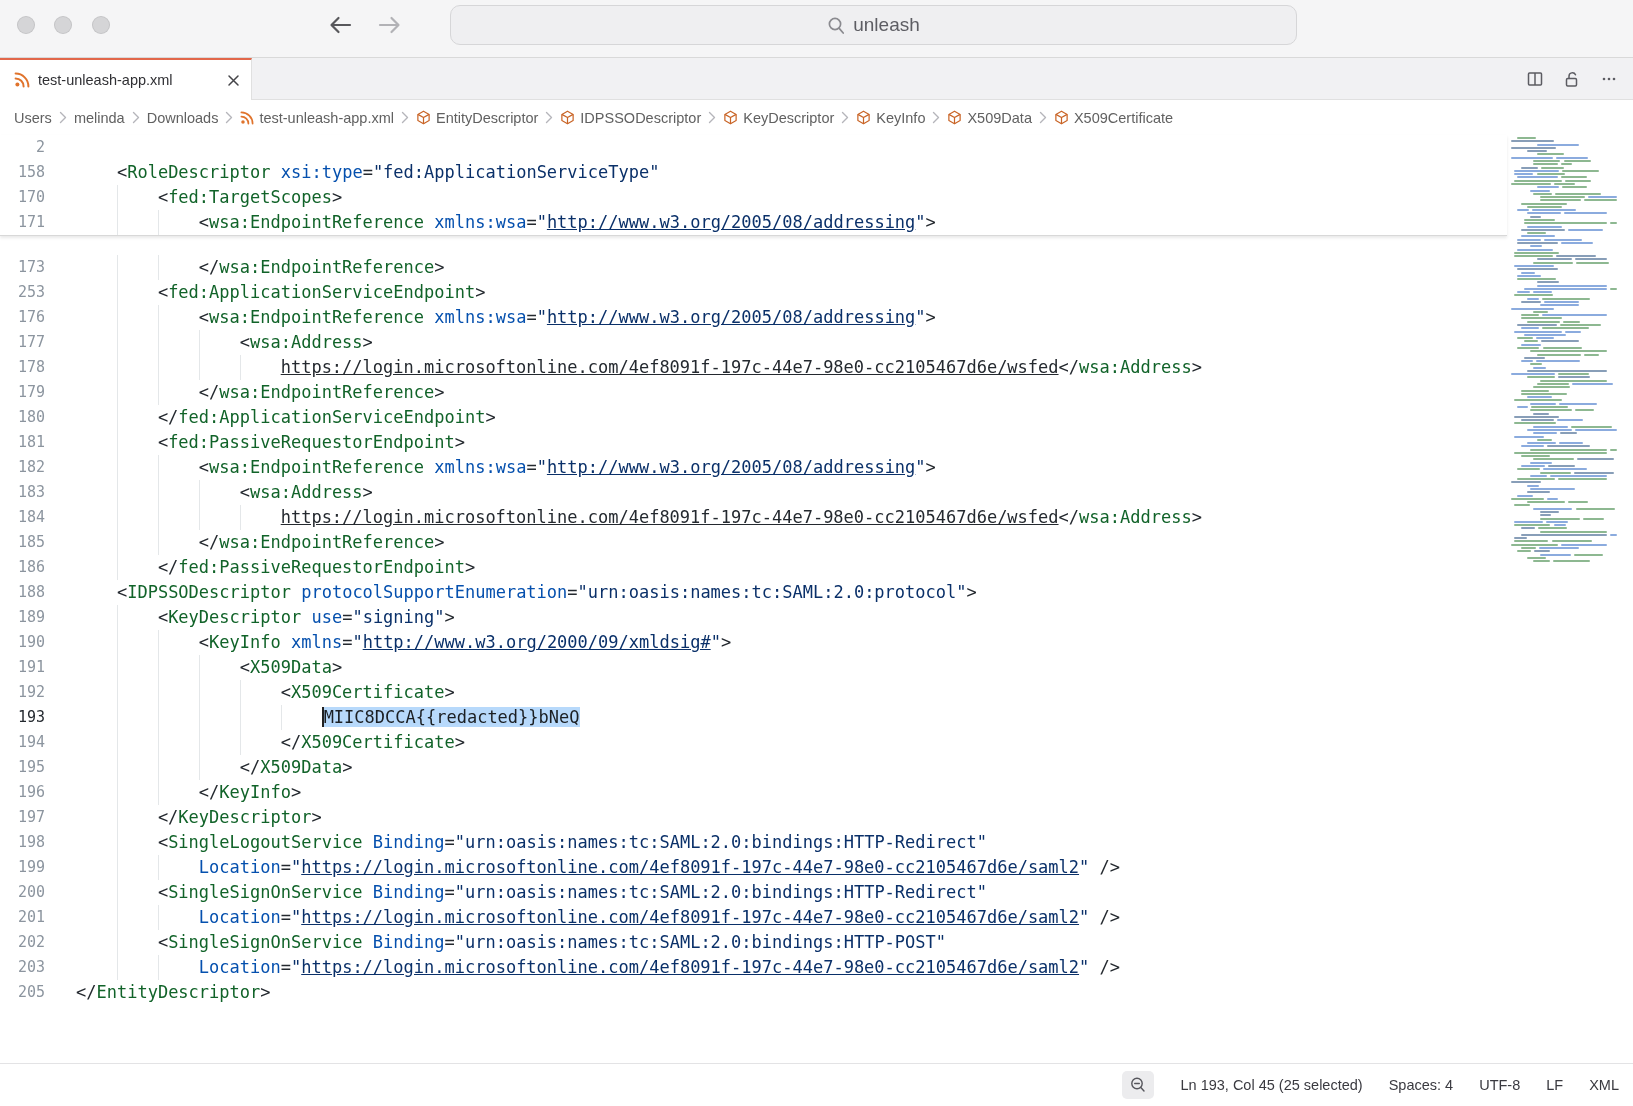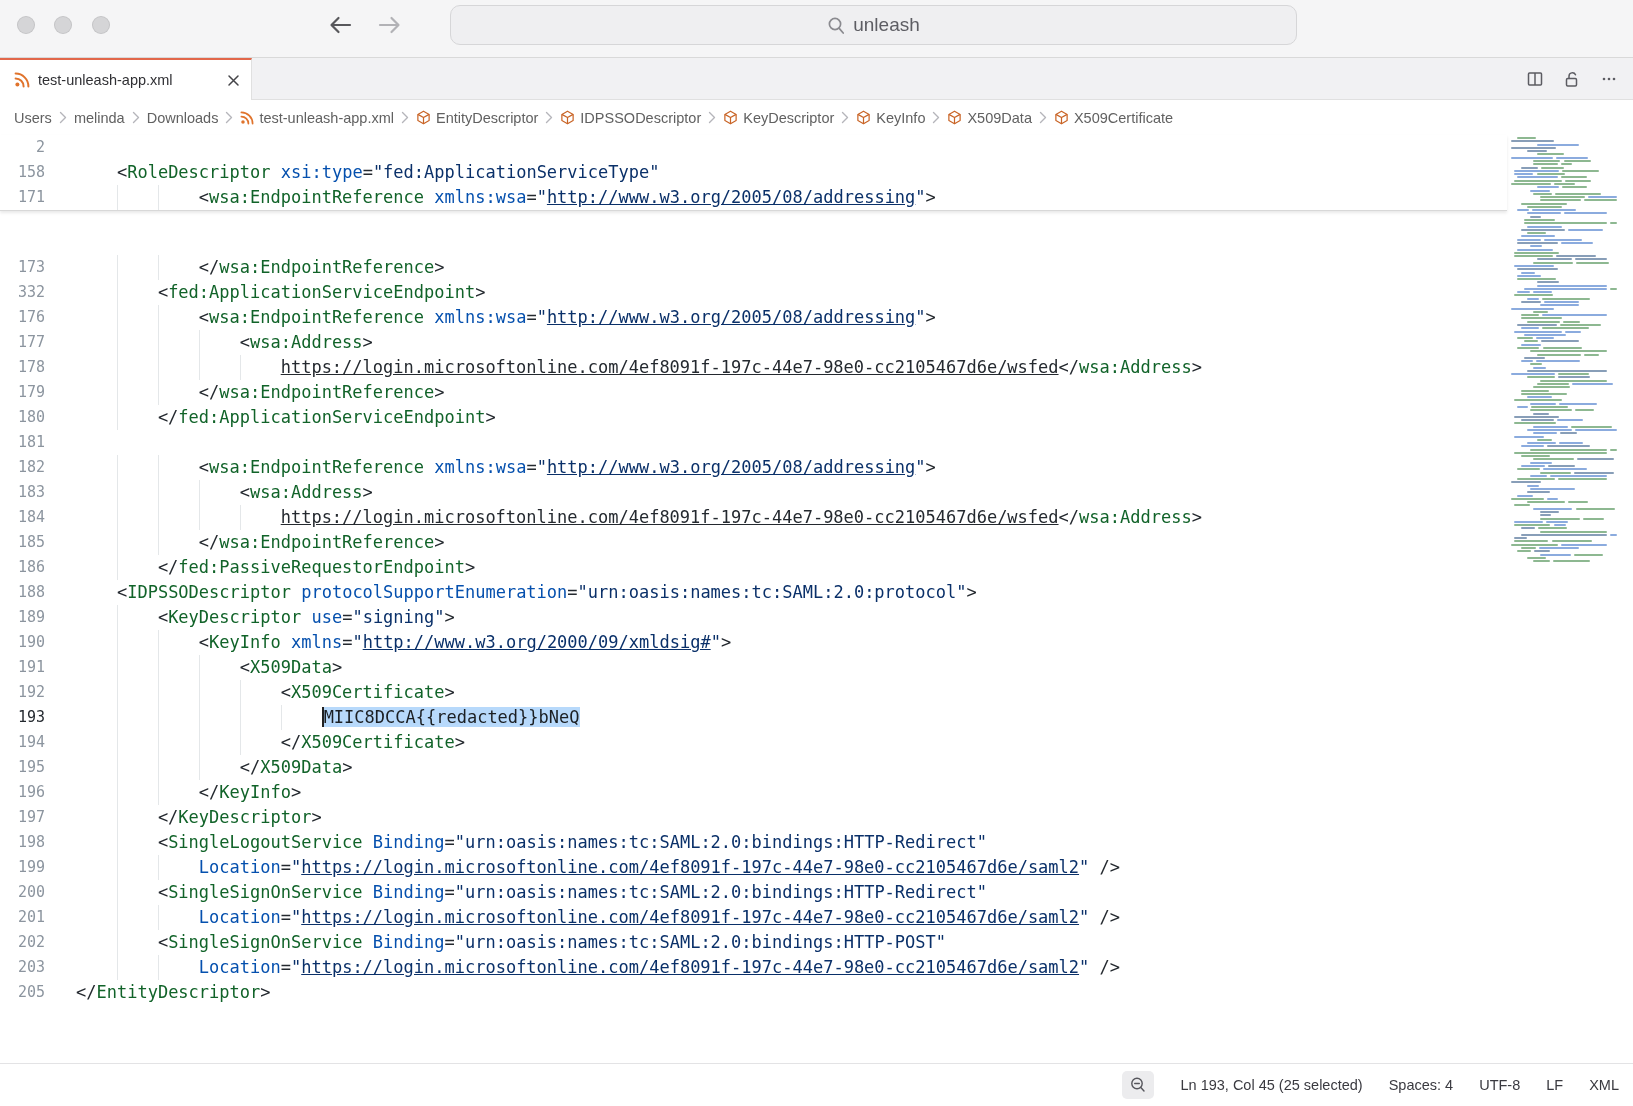--- a/index.html
+++ b/index.html
@@ -246,31 +246,32 @@
           </svg>
         </span>
         <span>X509Certificate</span>
       </span>
     </div>
 
   <div class="editor">
     <div class="sticky" id="sticky">
         <div class="cl"><span class="ln">2</span><span class="lnpad"></span></div>
         <div class="cl"><span class="ln">158</span><span class="lnpad"></span><span class="ct"><span class="ind"></span><span>&lt;</span><span class="tk-t">RoleDescriptor</span><span> </span><span class="tk-a">xsi:type</span><span>=</span><span class="tk-s">"fed:ApplicationServiceType"</span></span></div>
+        <div class="cl"><span class="ln">170</span><span class="lnpad"></span><span class="ct"><span class="ind"></span><span class="ind g"></span><span>&lt;</span><span class="tk-t">fed:TargetScopes</span><span>&gt;</span></span></div>
         <div class="cl"><span class="ln">171</span><span class="lnpad"></span><span class="ct"><span class="ind"></span><span class="ind g"></span><span class="ind g"></span><span>&lt;</span><span class="tk-t">wsa:EndpointReference</span><span> </span><span class="tk-a">xmlns:wsa</span><span>=</span><span class="tk-s">"</span><span class="tk-u">http://www.w3.org/2005/08/addressing</span><span class="tk-s">"</span><span>&gt;</span></span></div>
       </div>
     <div class="codebody" id="codebody">
         <div class="cl"><span class="ln">173</span><span class="lnpad"></span><span class="ct"><span class="ind"></span><span class="ind g"></span><span class="ind g"></span><span>&lt;/</span><span class="tk-t">wsa:EndpointReference</span><span>&gt;</span></span></div>
-        <div class="cl"><span class="ln">332</span><span class="lnpad"></span><span class="ct"><span class="ind"></span><span class="ind g"></span><span>&lt;</span><span class="tk-t">fed:ApplicationServiceEndpoint</span><span>&gt;</span></span></div>
+        <div class="cl"><span class="ln">253</span><span class="lnpad"></span><span class="ct"><span class="ind"></span><span class="ind g"></span><span>&lt;</span><span class="tk-t">fed:ApplicationServiceEndpoint</span><span>&gt;</span></span></div>
         <div class="cl"><span class="ln">176</span><span class="lnpad"></span><span class="ct"><span class="ind"></span><span class="ind g"></span><span class="ind g"></span><span>&lt;</span><span class="tk-t">wsa:EndpointReference</span><span> </span><span class="tk-a">xmlns:wsa</span><span>=</span><span class="tk-s">"</span><span class="tk-u">http://www.w3.org/2005/08/addressing</span><span class="tk-s">"</span><span>&gt;</span></span></div>
         <div class="cl"><span class="ln">177</span><span class="lnpad"></span><span class="ct"><span class="ind"></span><span class="ind g"></span><span class="ind g"></span><span class="ind g"></span><span>&lt;</span><span class="tk-t">wsa:Address</span><span>&gt;</span></span></div>
         <div class="cl"><span class="ln">178</span><span class="lnpad"></span><span class="ct"><span class="ind"></span><span class="ind g"></span><span class="ind g"></span><span class="ind g"></span><span class="ind g"></span><span class="tk-U">https://login.microsoftonline.com/4ef8091f-197c-44e7-98e0-cc2105467d6e/wsfed</span><span>&lt;/</span><span class="tk-t">wsa:Address</span><span>&gt;</span></span></div>
         <div class="cl"><span class="ln">179</span><span class="lnpad"></span><span class="ct"><span class="ind"></span><span class="ind g"></span><span class="ind g"></span><span>&lt;/</span><span class="tk-t">wsa:EndpointReference</span><span>&gt;</span></span></div>
         <div class="cl"><span class="ln">180</span><span class="lnpad"></span><span class="ct"><span class="ind"></span><span class="ind g"></span><span>&lt;/</span><span class="tk-t">fed:ApplicationServiceEndpoint</span><span>&gt;</span></span></div>
-        <div class="cl"><span class="ln">181</span><span class="lnpad"></span></div>
+        <div class="cl"><span class="ln">181</span><span class="lnpad"></span><span class="ct"><span class="ind"></span><span class="ind g"></span><span>&lt;</span><span class="tk-t">fed:PassiveRequestorEndpoint</span><span>&gt;</span></span></div>
         <div class="cl"><span class="ln">182</span><span class="lnpad"></span><span class="ct"><span class="ind"></span><span class="ind g"></span><span class="ind g"></span><span>&lt;</span><span class="tk-t">wsa:EndpointReference</span><span> </span><span class="tk-a">xmlns:wsa</span><span>=</span><span class="tk-s">"</span><span class="tk-u">http://www.w3.org/2005/08/addressing</span><span class="tk-s">"</span><span>&gt;</span></span></div>
         <div class="cl"><span class="ln">183</span><span class="lnpad"></span><span class="ct"><span class="ind"></span><span class="ind g"></span><span class="ind g"></span><span class="ind g"></span><span>&lt;</span><span class="tk-t">wsa:Address</span><span>&gt;</span></span></div>
         <div class="cl"><span class="ln">184</span><span class="lnpad"></span><span class="ct"><span class="ind"></span><span class="ind g"></span><span class="ind g"></span><span class="ind g"></span><span class="ind g"></span><span class="tk-U">https://login.microsoftonline.com/4ef8091f-197c-44e7-98e0-cc2105467d6e/wsfed</span><span>&lt;/</span><span class="tk-t">wsa:Address</span><span>&gt;</span></span></div>
         <div class="cl"><span class="ln">185</span><span class="lnpad"></span><span class="ct"><span class="ind"></span><span class="ind g"></span><span class="ind g"></span><span>&lt;/</span><span class="tk-t">wsa:EndpointReference</span><span>&gt;</span></span></div>
         <div class="cl"><span class="ln">186</span><span class="lnpad"></span><span class="ct"><span class="ind"></span><span class="ind g"></span><span>&lt;/</span><span class="tk-t">fed:PassiveRequestorEndpoint</span><span>&gt;</span></span></div>
         <div class="cl"><span class="ln">188</span><span class="lnpad"></span><span class="ct"><span class="ind"></span><span>&lt;</span><span class="tk-t">IDPSSODescriptor</span><span> </span><span class="tk-a">protocolSupportEnumeration</span><span>=</span><span class="tk-s">"urn:oasis:names:tc:SAML:2.0:protocol"</span><span>&gt;</span></span></div>
         <div class="cl"><span class="ln">189</span><span class="lnpad"></span><span class="ct"><span class="ind"></span><span class="ind g"></span><span>&lt;</span><span class="tk-t">KeyDescriptor</span><span> </span><span class="tk-a">use</span><span>=</span><span class="tk-s">"signing"</span><span>&gt;</span></span></div>
         <div class="cl"><span class="ln">190</span><span class="lnpad"></span><span class="ct"><span class="ind"></span><span class="ind g"></span><span class="ind g"></span><span>&lt;</span><span class="tk-t">KeyInfo</span><span> </span><span class="tk-a">xmlns</span><span>=</span><span class="tk-s">"</span><span class="tk-u">http://www.w3.org/2000/09/xmldsig#</span><span class="tk-s">"</span><span>&gt;</span></span></div>
         <div class="cl"><span class="ln">191</span><span class="lnpad"></span><span class="ct"><span class="ind"></span><span class="ind g"></span><span class="ind g"></span><span class="ind g"></span><span>&lt;</span><span class="tk-t">X509Data</span><span>&gt;</span></span></div>
         <div class="cl"><span class="ln">192</span><span class="lnpad"></span><span class="ct"><span class="ind"></span><span class="ind g"></span><span class="ind g"></span><span class="ind g"></span><span class="ind g"></span><span>&lt;</span><span class="tk-t">X509Certificate</span><span>&gt;</span></span></div>

